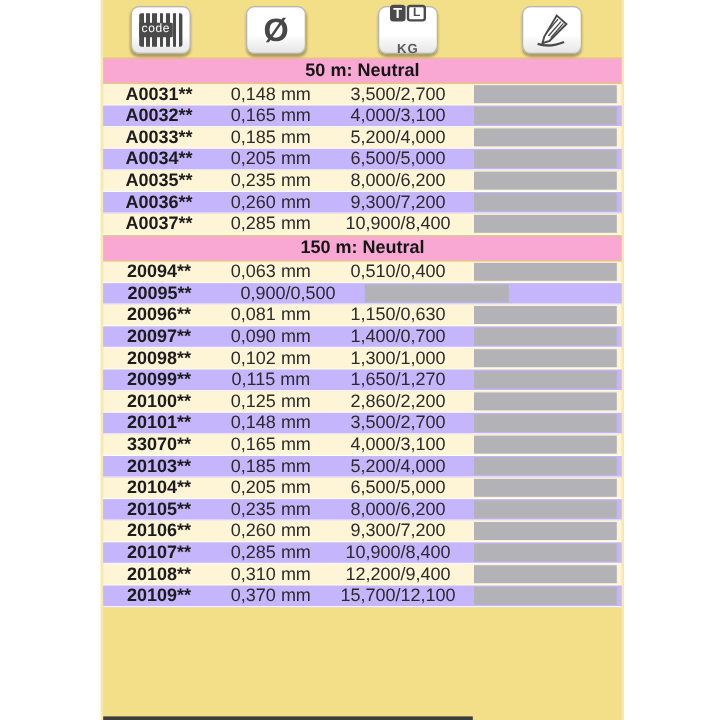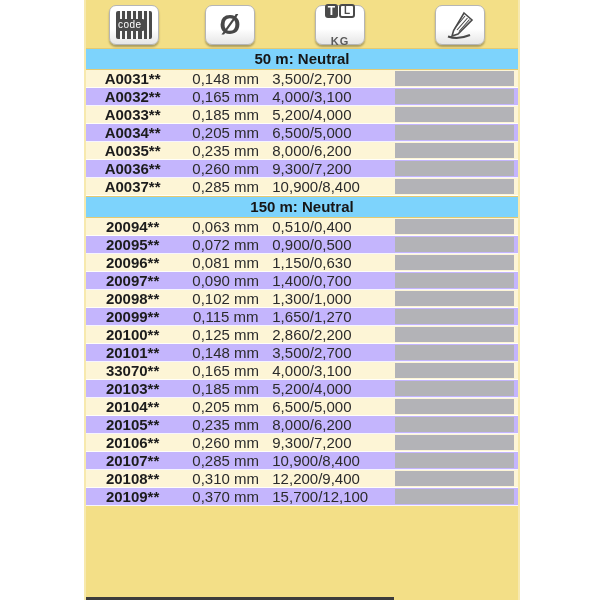--- a/index.html
+++ b/index.html
@@ -33,33 +33,33 @@
   .dia-glyph{font-size:27px;font-weight:bold;color:#474747;line-height:1;}
   .tlkg{display:flex;flex-direction:column;align-items:center;line-height:1;}
   .tl-row{display:flex;align-items:center;gap:1px;}
   .tl-t{background:#4a4a4a;color:#ffffff;font-weight:bold;font-size:12px;
     padding:1px 3px;border-radius:3px;}
   .tl-l{border:2px solid #4a4a4a;color:#4a4a4a;background:#fff;font-weight:bold;
     font-size:10px;padding:0 3px;border-radius:3px;}
   .kg-label{color:#5a5a5a;font-weight:bold;font-size:11px;margin-top:18px;letter-spacing:1px;}
   
   .section-band{
-    height:22px;box-sizing:border-box;background:#7dd3fc;
+    height:22px;box-sizing:border-box;background:#f9a8d4;
     border-top:1px solid #e4ca72;border-bottom:1px solid #e4ca72;
     text-align:center;font-weight:bold;font-size:15px;line-height:20px;color:#161616;
   }
   .row{
     height:18px;box-sizing:border-box;display:flex;align-items:center;
     border-bottom:1px solid rgba(255,255,255,.85);
   }
   .row.base{background:#fdf5d6;}
   .row.alt{background:#c4b5fd;}
   .c-code{width:94px;text-align:center;font-weight:bold;font-size:15px;color:#1c1c1c;}
   .c-dia{width:94px;text-align:center;font-size:15px;color:#2b2b2b;}
-  .c-test{width:120px;font-size:15px;color:#2b2b2b;}
+  .c-test{width:120px;text-align:center;font-size:15px;color:#2b2b2b;}
   .c-note{width:128px;position:relative;height:100%;}
   .gray-cell{position:absolute;left:4px;right:4px;top:1px;bottom:1px;background:#b3b3b7;}
   .next-block-edge{position:absolute;left:0;bottom:0;width:308px;height:3px;background:#3c3c3c;}
   .pencil-svg{display:block;}
 </style>
 </head>
 <body>
 
 <div class="catalog">
 
@@ -166,21 +166,20 @@
     <div class="c-code">20094**</div>
     <div class="c-dia">0,063 mm</div>
     <div class="c-test">0,510/0,400</div>
     <div class="c-note">
       <div class="gray-cell"></div>
     </div>
   </div>
 
   <div class="row alt">
     <div class="c-code">20095**</div>
-    <div class="c-dia">0,072 mm</div>
     <div class="c-test">0,900/0,500</div>
     <div class="c-note">
       <div class="gray-cell"></div>
     </div>
   </div>
 
   <div class="row base">
     <div class="c-code">20096**</div>
     <div class="c-dia">0,081 mm</div>
     <div class="c-test">1,150/0,630</div>

